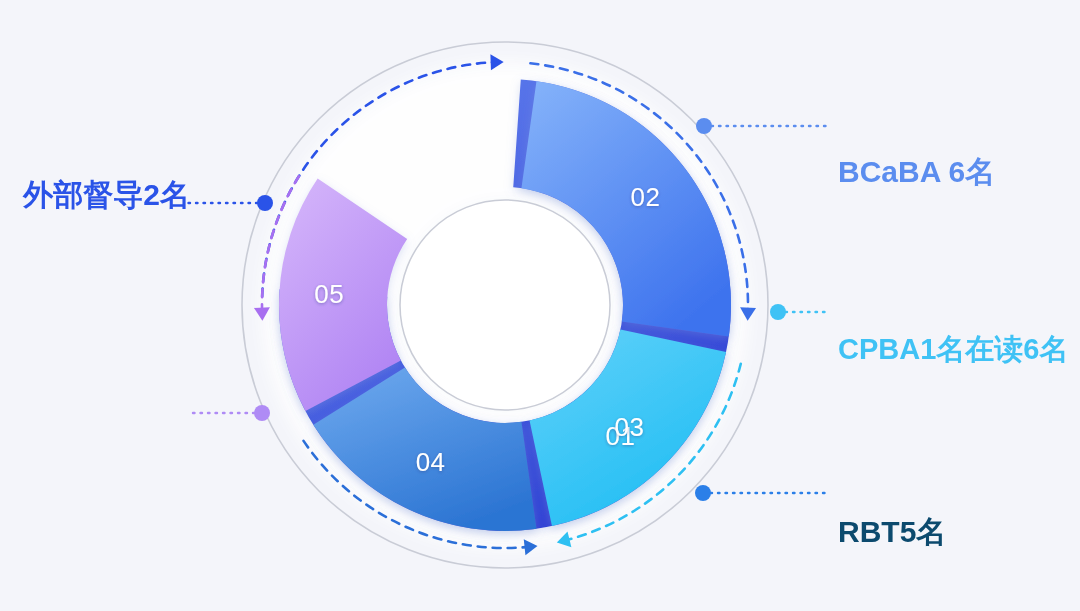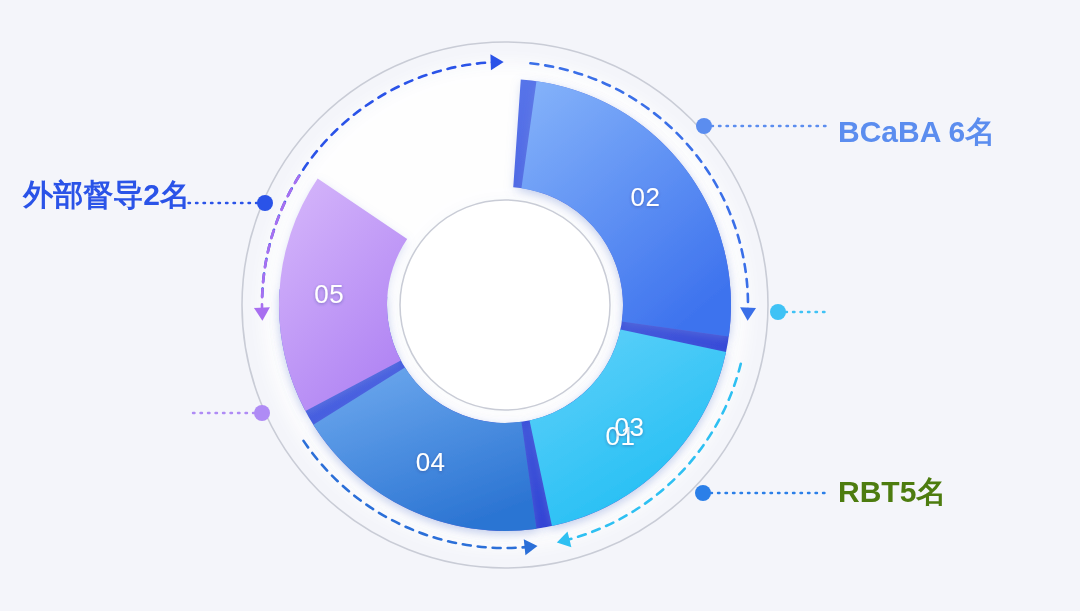--- a/index.html
+++ b/index.html
@@ -38,27 +38,27 @@
   }
   .label {
     position: absolute;
     font-family: "Liberation Sans", "DejaVu Sans", sans-serif;
     font-size: 30px;
     font-weight: 700;
     white-space: nowrap;
     line-height: 1;
   }
   .label-left  { text-align: right; }
-  .label-right { text-align: right; }
+  .label-right { text-align: right; margin-top: 40px; }
 
   #label-waibu   { left: 0px;   top: 180px; width: 190px; color: #2A53E8; }
   #label-bcba    { left: 0px;   top: 392px; width: 190px; color: #AF8BF5; }
   #label-bcaba   { left: 838px; top: 117px; color: #5B8DEF; }
   #label-cpba    { left: 838px; top: 295px; color: #3FC2F5; font-size: 29px; }
-  #label-rbt     { left: 838px; top: 477px; color: #4d7c0f; }
+  #label-rbt     { left: 838px; top: 477px; color: #0c4a6e; }
 </style>
 </head>
 <body>
 
 <div id="stage">
 
   <svg class="diagram" viewBox="0 0 1080 611">
     <defs>
       <linearGradient id="g01" x1="0%" y1="0%" x2="60%" y2="100%">
         <stop offset="0%" stop-color="#6484F0"></stop>
@@ -144,16 +144,17 @@
         <line x1="703" y1="493" x2="826" y2="493" stroke="#2B7FE8" stroke-width="2.4" stroke-dasharray="1.5 6" stroke-linecap="round"></line>
         <circle cx="703" cy="493" r="8" fill="#2B7FE8"></circle>
       </g>
   </svg>
 
   <div class="label label-left" id="label-waibu">外部督导2名</div>
 
 
   <div class="label label-right" id="label-bcaba">BCaBA 6名</div>
 
+  <div class="label label-right" id="label-cpba">CPBA1名在读6名</div>
 
   <div class="label label-right" id="label-rbt">RBT5名</div>
 
 </div>
 
 </body></html>

